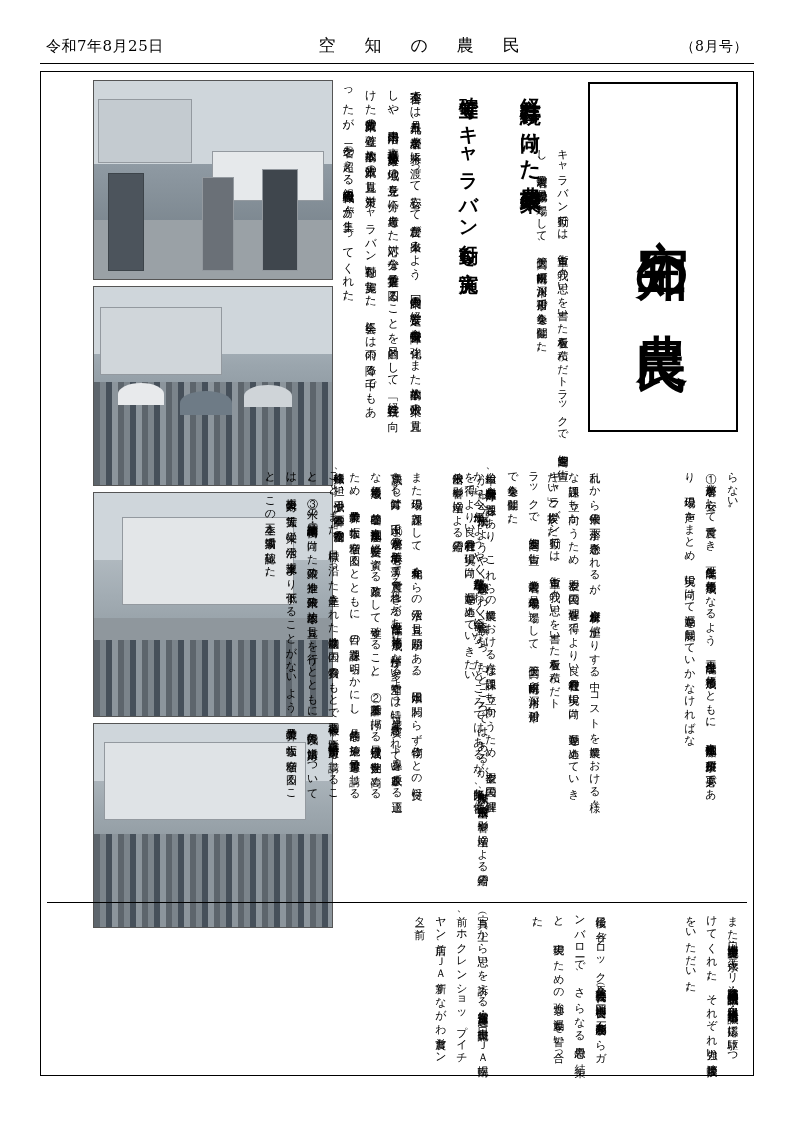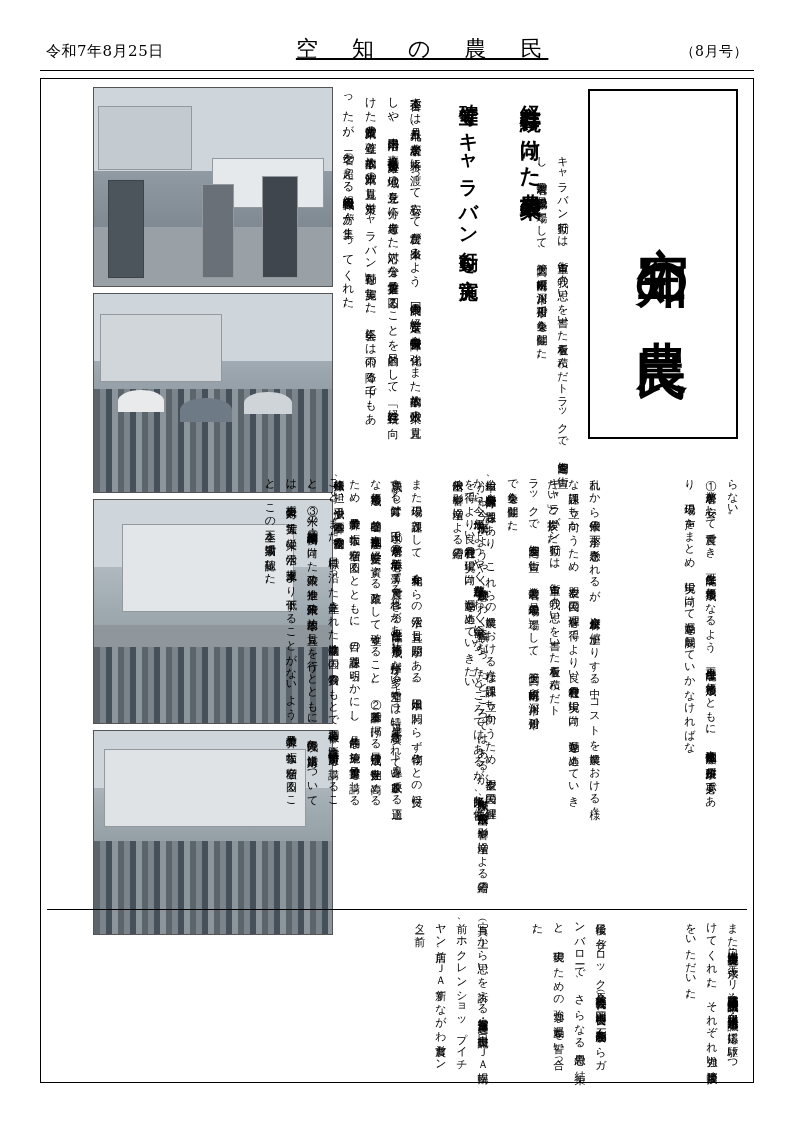--- a/index.html
+++ b/index.html
@@ -16,21 +16,21 @@
     box-sizing:border-box;
     padding:34px 40px 18px 40px;
   }
   
   .topbar{
     display:flex;align-items:baseline;justify-content:space-between;
     font-size:15px;letter-spacing:0.5px;
     padding:0 6px 6px 6px;
   }
   .topbar .date{font-size:15px;}
-  .topbar .title{font-size:22px;letter-spacing:6px;font-weight:normal;text-decoration:underline;}
+  .topbar .title{font-size:17px;letter-spacing:6px;font-weight:normal;}
   .topbar .issue{font-size:14px;}
   .rule{
     border-top:1px solid #000;
     margin:0 0 7px 0;
   }
   
   .frame{
     border:1px solid #000;
     width:714px;height:1005px;
     box-sizing:border-box;

